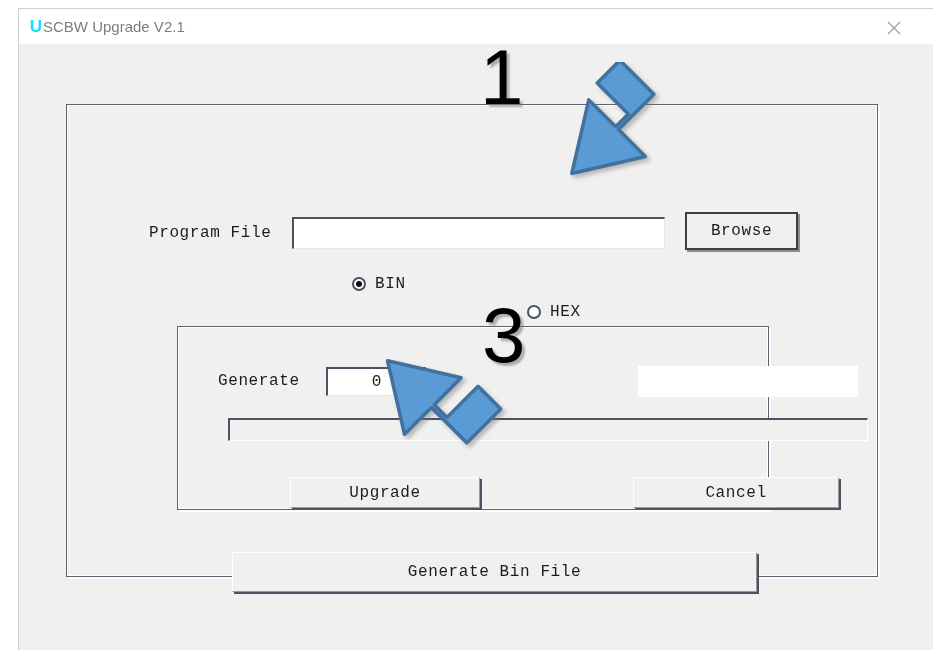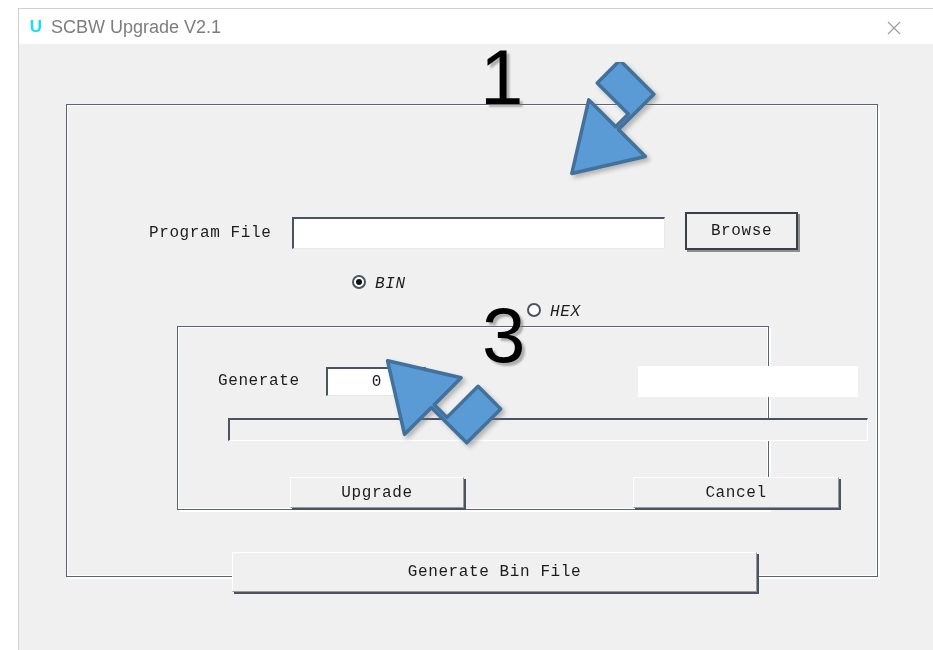--- a/index.html
+++ b/index.html
@@ -44,26 +44,26 @@
     height: 20px;
     color: #12dfff;
     font-size: 17px;
     font-weight: 600;
     line-height: 20px;
     text-align: center;
     font-family: "Liberation Sans", sans-serif;
   }
   #title-text {
     position: absolute;
-    left: 32px;
+    left: 24px;
     top: 8px;
     height: 20px;
     line-height: 20px;
     color: #7d7d7d;
-    font-size: 18px;
+    font-size: 15px;
     font-family: "Liberation Sans", sans-serif;
     white-space: nowrap;
   }
   #close-button {
     position: absolute;
     right: 18px;
     top: 3px;
     width: 42px;
     height: 30px;
     cursor: default;
@@ -175,33 +175,32 @@
     align-items: center;
     justify-content: center;
     cursor: default;
     user-select: none;
   }
   #browse-button {
     left: 618px; top: 107px; width: 113px; height: 38px;
     border: 2px solid #3b3f46;
     box-shadow: 2px 2px 0 0 #8d8d8d;
   }
-  #upgrade-button  { left: 112px; top: 150px; width: 174px; height: 31px; }
+  #upgrade-button  { left: 112px; top: 150px; width: 190px; height: 31px; }
   #cancel-button   { left: 455px; top: 150px; width: 206px; height: 31px; }
   #generate-button { left: 165px; top: 447px; width: 525px; height: 40px; }
 
   
   .radio-group { position: absolute; left: 0; top: 0; }
   .radio-item {
     position: absolute;
     display: flex;
-    align-items: flex-start;
+    align-items: center;
     cursor: default;
     user-select: none;
-    font-style: italic;
   }
   #radio-bin { left: 285px; top: 170px; }
   #radio-hex { left: 460px; top: 170px; margin-top: 28px; }
   .radio-dot {
     position: relative;
     width: 14px;
     height: 14px;
     border-radius: 50%;
     background: #ffffff;
     border: 2px solid #4b5362;

